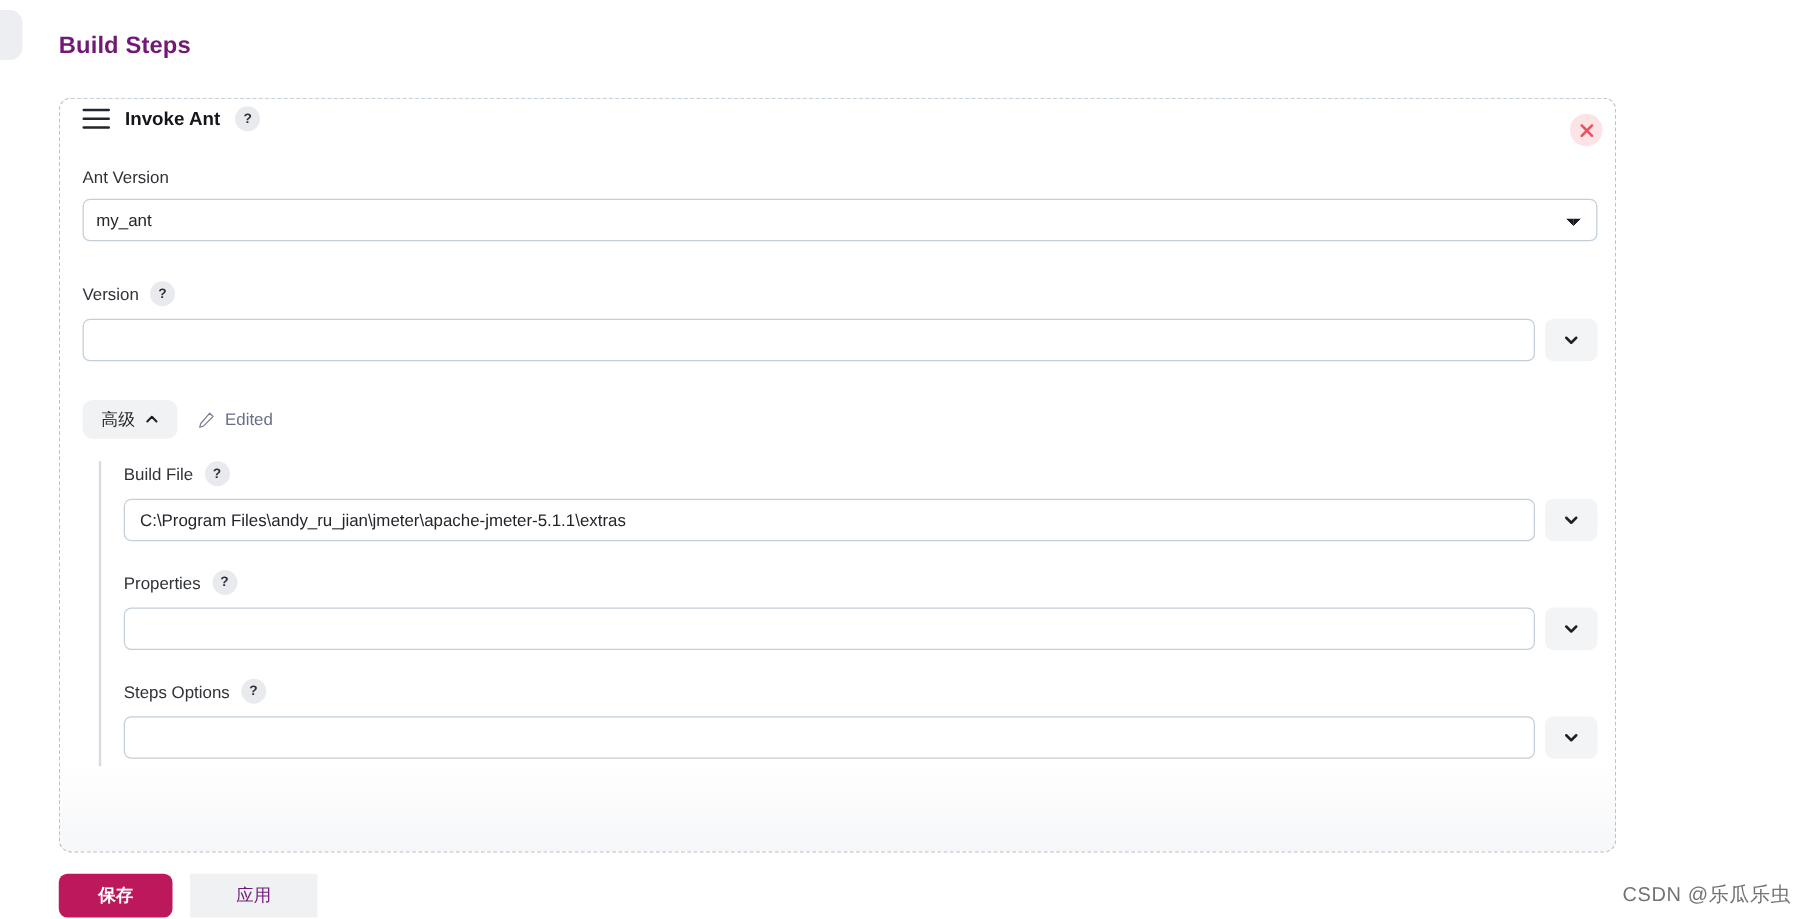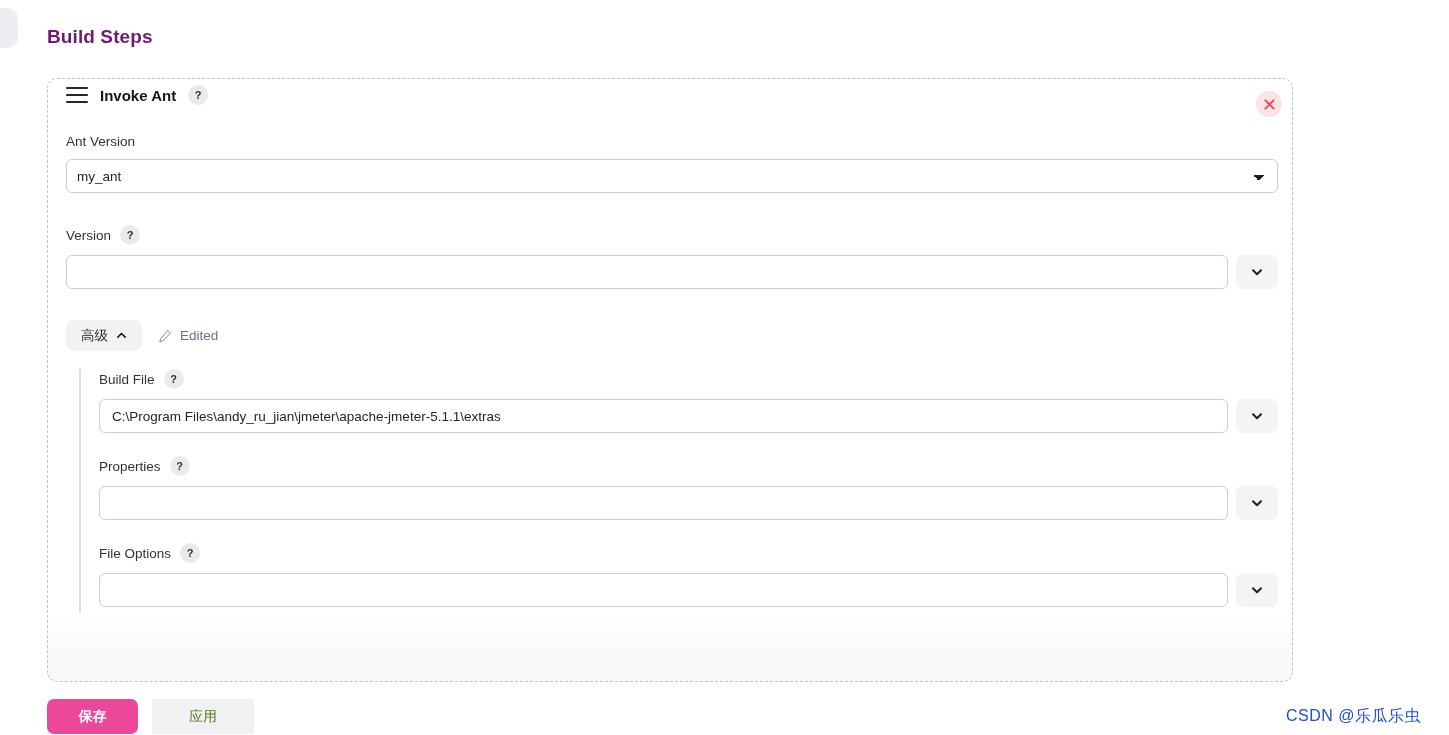--- a/index.html
+++ b/index.html
@@ -193,40 +193,40 @@
 
   
   .footer {
     position: absolute;
     left: 47px; top: 699px;
     display: flex; align-items: center; gap: 14px;
   }
   .btn-save {
     width: 91px; height: 35px;
     border: none; border-radius: 7px;
-    background: #ec4899;
+    background: #be185d;
     color: #ffffff;
     font-size: 14px; font-weight: bold;
     font-family: "Liberation Sans", sans-serif;
     cursor: pointer;
   }
   .btn-apply {
     width: 102px; height: 35px;
     border: none; border-radius: 1px;
     background: #f0f1f3;
-    color: #4d7c0f;
+    color: #701a75;
     font-size: 14px;
     font-family: "Liberation Sans", sans-serif;
     cursor: pointer;
   }
 
   .watermark {
     position: absolute;
-    right: 28px; bottom: 8px;
-    color: #1d4ed8;
+    right: 16px; bottom: 8px;
+    color: #737373;
     font-size: 16px;
     letter-spacing: .5px;
     user-select: none;
   }
 </style>
 </head>
 <body>
 
 <div class="page">
 
@@ -318,21 +318,21 @@
           <button class="expand-btn">
             <svg viewBox="0 0 12 12">
               <path d="M2 4.2 L6 8.2 L10 4.2" stroke="#1d2024" stroke-width="2" fill="none" stroke-linecap="round" stroke-linejoin="round"></path>
             </svg>
           </button>
         </div>
       </div>
 
       <div class="adv-field">
         <div class="field-label">
-          <span>File Options</span>
+          <span>Steps Options</span>
           <span class="help-badge">?</span>
         </div>
         <div class="row-with-btn">
           <input class="txt-input" type="text" value="" style="">
           <button class="expand-btn">
             <svg viewBox="0 0 12 12">
               <path d="M2 4.2 L6 8.2 L10 4.2" stroke="#1d2024" stroke-width="2" fill="none" stroke-linecap="round" stroke-linejoin="round"></path>
             </svg>
           </button>
         </div>

